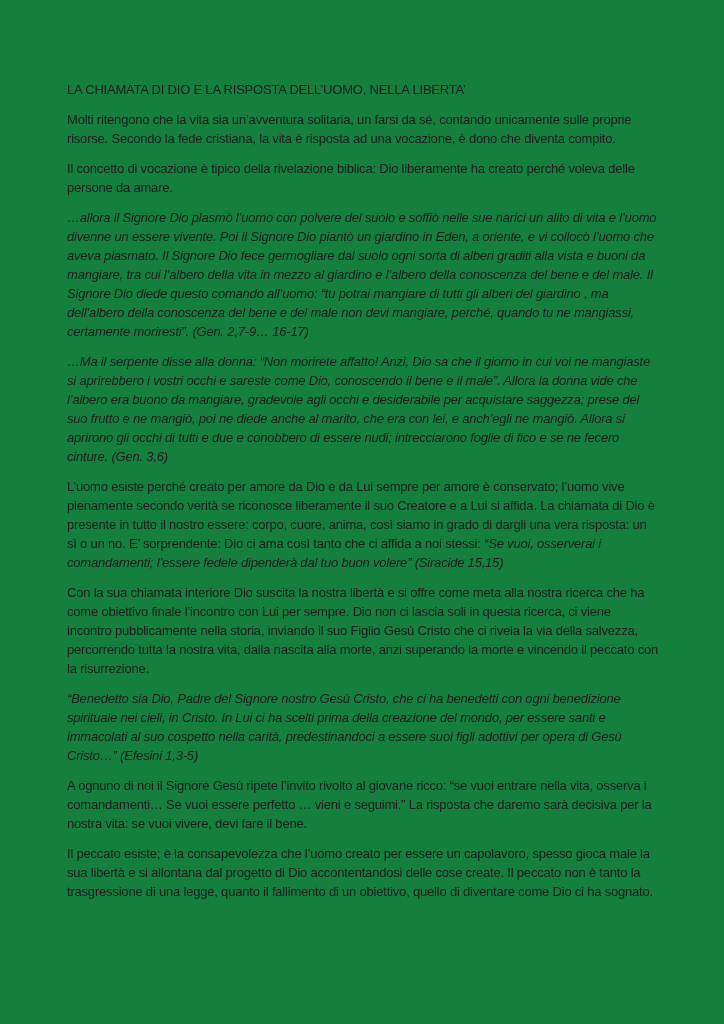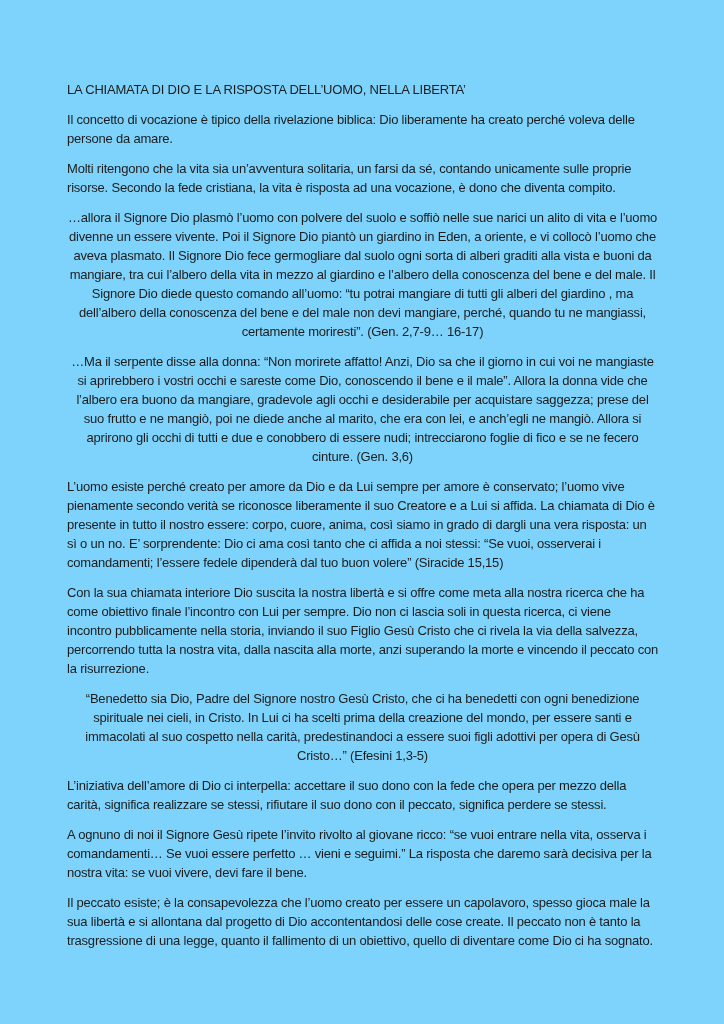--- a/index.html
+++ b/index.html
@@ -5,65 +5,64 @@
   html, body {
     margin: 0;
     padding: 0;
     background: #ffffff;
   }
   .page {
     position: relative;
     width: 724px;
     height: 1024px;
     margin: 0 auto;
-    background: #7dd3fc;
+    background: #15803d;
     box-sizing: border-box;
     padding: 80px 66px 0 67px;
     overflow: hidden;
   }
   .doc {
     font-family: "Liberation Sans", sans-serif;
     font-size: 13px;
     line-height: 19px;
     letter-spacing: -0.2px;
     color: #1c1c1c;
     text-align: left;
   }
   .doc p {
     margin: 0 0 11px 0;
   }
   .doc-title {
     font-weight: normal;
   }
   .italic {
-    text-align: center;
+    font-style: italic;
   }
 </style>
 </head>
 <body>
 
 <div class="page">
   <div class="doc">
 
     <p class="doc-title">LA CHIAMATA DI DIO E LA RISPOSTA DELL’UOMO, NELLA LIBERTA’</p>
 
+    <p>Molti ritengono che la vita sia un’avventura solitaria, un farsi da sé, contando unicamente sulle proprie risorse. Secondo la fede cristiana, la vita è risposta ad una vocazione, è dono che diventa compito.</p>
+
     <p>Il concetto di vocazione è tipico della rivelazione biblica: Dio liberamente ha creato perché voleva delle persone da amare.</p>
-
-    <p>Molti ritengono che la vita sia un’avventura solitaria, un farsi da sé, contando unicamente sulle proprie risorse. Secondo la fede cristiana, la vita è risposta ad una vocazione, è dono che diventa compito.</p>
 
     <p class="italic">…allora il Signore Dio plasmò l’uomo con polvere del suolo e soffiò nelle sue narici un alito di vita e l’uomo divenne un essere vivente. Poi il Signore Dio piantò un giardino in Eden, a oriente, e vi collocò l’uomo che aveva plasmato. Il Signore Dio fece germogliare dal suolo ogni sorta di alberi graditi alla vista e buoni da mangiare, tra cui l’albero della vita in mezzo al giardino e l’albero della conoscenza del bene e del male. Il Signore Dio diede questo comando all’uomo: “tu potrai mangiare di tutti gli alberi del giardino , ma dell’albero della conoscenza del bene e del male non devi mangiare, perché, quando tu ne mangiassi, certamente moriresti”. (Gen. 2,7-9… 16-17)</p>
 
     <p class="italic">…Ma il serpente disse alla donna: “Non morirete affatto! Anzi, Dio sa che il giorno in cui voi ne mangiaste si aprirebbero i vostri occhi e sareste come Dio, conoscendo il bene e il male”. Allora la donna vide che l’albero era buono da mangiare, gradevole agli occhi e desiderabile per acquistare saggezza; prese del suo frutto e ne mangiò, poi ne diede anche al marito, che era con lei, e anch’egli ne mangiò. Allora si aprirono gli occhi di tutti e due e conobbero di essere nudi; intrecciarono foglie di fico e se ne fecero cinture. (Gen. 3,6)</p>
 
     <p><span>L’uomo esiste perché creato per amore da Dio e da Lui sempre per amore è  conservato; l’uomo vive pienamente secondo verità se riconosce liberamente il suo Creatore e a Lui si affida. La chiamata di Dio è presente in tutto il nostro essere: corpo, cuore, anima, così siamo in grado di dargli una vera risposta: un sì o un no. E’ sorprendente: Dio ci ama così tanto che ci affida a noi stessi: </span><span class="italic">“Se vuoi, osserverai i comandamenti; l’essere fedele dipenderà dal tuo buon volere” (Siracide 15,15)</span></p>
 
     <p>Con la sua chiamata interiore Dio suscita la nostra libertà e si offre come meta alla nostra ricerca che ha come obiettivo finale l’incontro con Lui per sempre. Dio non ci lascia soli in questa ricerca, ci viene incontro pubblicamente nella storia, inviando il suo Figlio Gesù Cristo che ci rivela la via della salvezza, percorrendo tutta la nostra vita, dalla nascita alla morte, anzi superando la morte e vincendo il peccato con la risurrezione.</p>
 
     <p class="italic">“Benedetto sia Dio, Padre del Signore nostro Gesù Cristo, che ci ha benedetti con ogni benedizione spirituale nei cieli, in Cristo. In Lui ci ha scelti prima della creazione del mondo, per essere santi e immacolati al suo cospetto nella carità, predestinandoci a essere suoi figli adottivi per opera di Gesù Cristo…” (Efesini 1,3-5)</p>
 
-    <p>L’iniziativa dell’amore di Dio ci interpella: accettare il suo dono con la fede che opera per mezzo della carità, significa realizzare se stessi, rifiutare il suo dono con il peccato, significa perdere se stessi.</p>
 
     <p>A ognuno di noi il Signore Gesù ripete l’invito rivolto al giovane ricco: “se vuoi entrare nella vita, osserva i comandamenti… Se vuoi essere perfetto … vieni e seguimi.” La risposta che daremo sarà decisiva per la nostra vita: se vuoi vivere, devi fare il bene.</p>
 
     <p>Il peccato esiste; è la consapevolezza che l’uomo creato per essere un capolavoro, spesso gioca male la sua libertà e si allontana dal progetto di Dio accontentandosi delle cose create. Il peccato non è tanto la trasgressione di una legge, quanto il fallimento di un obiettivo, quello di diventare come Dio ci ha sognato.</p>
 
   </div>
 </div>
 
 </body></html>

